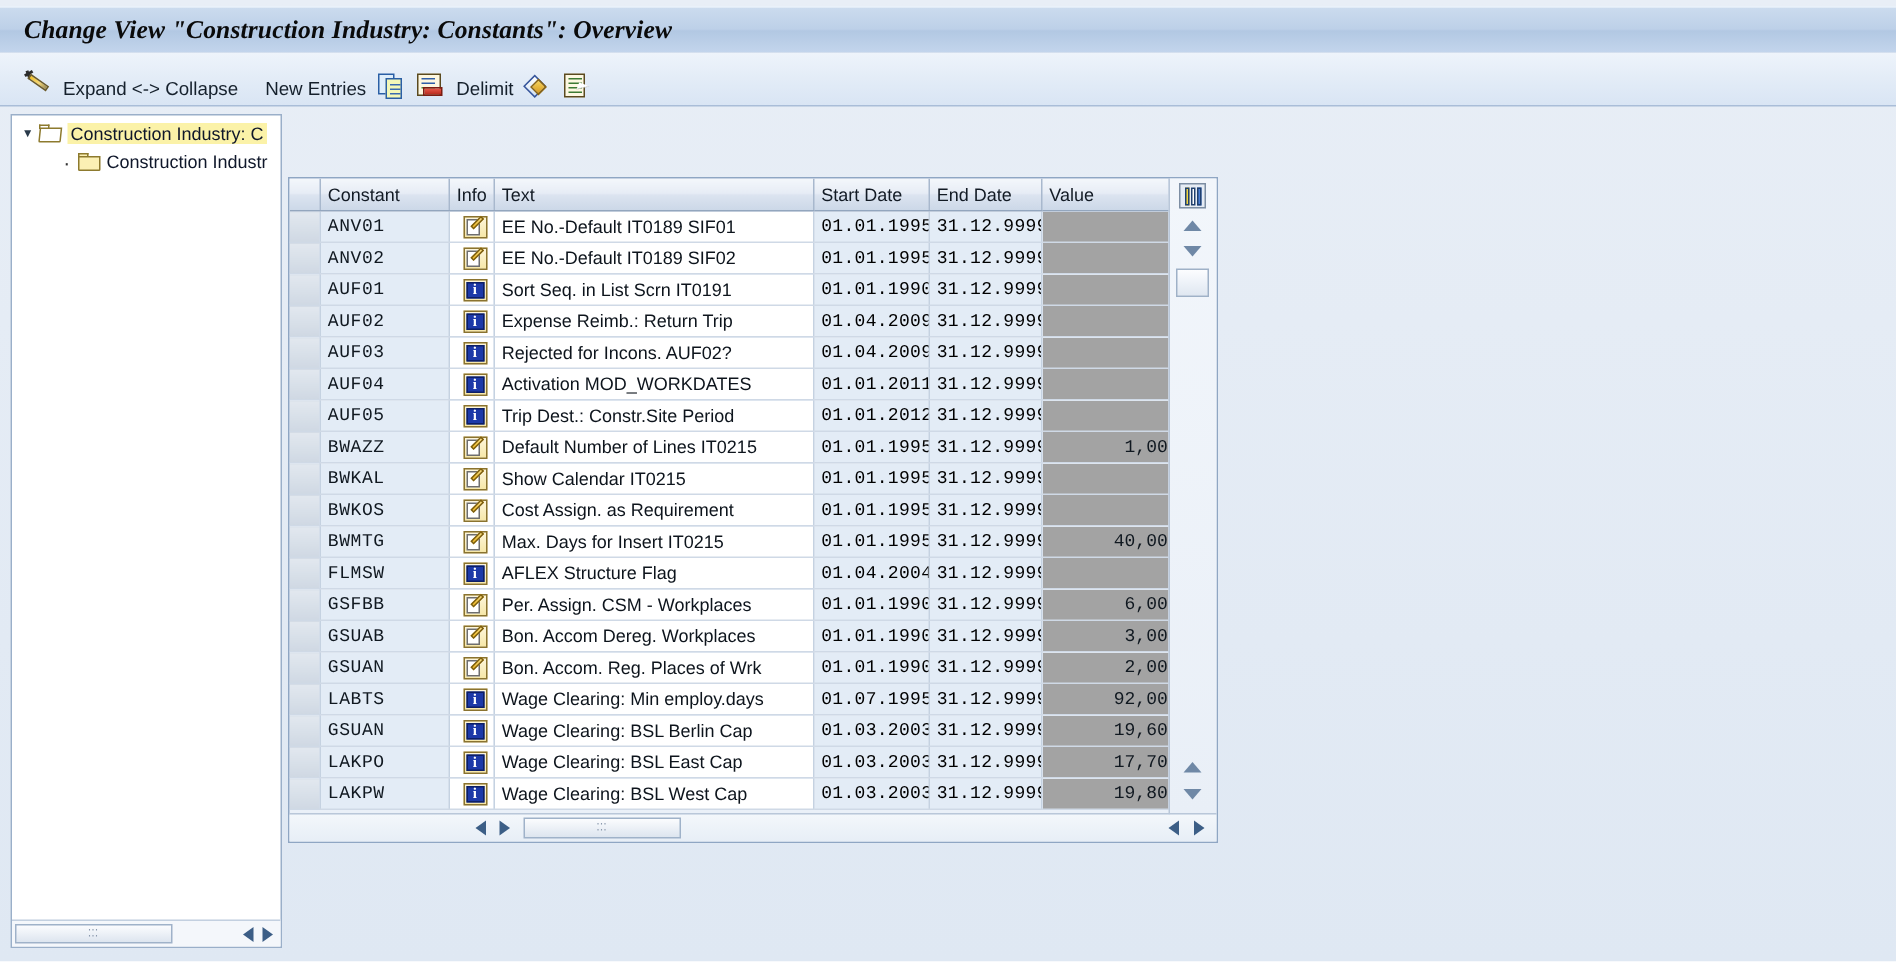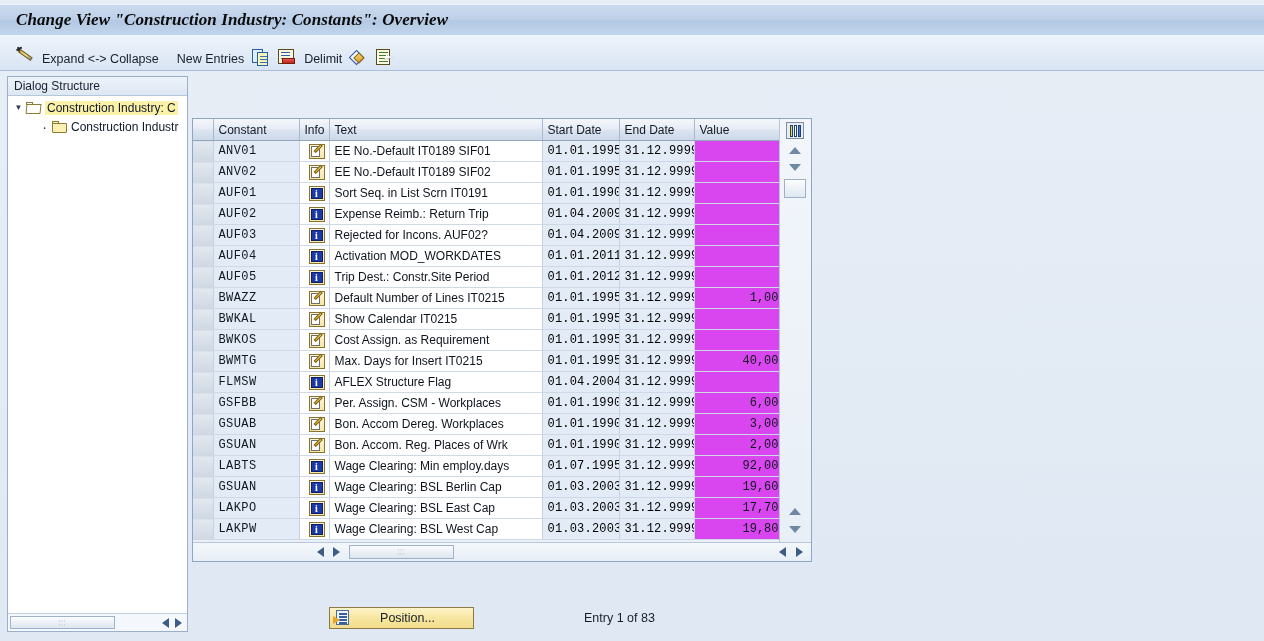--- a/index.html
+++ b/index.html
@@ -273,21 +273,21 @@
   td.info-cell { background: #ffffff; padding: 0; text-align: center; }
   td.text-cell { background: #ffffff; color: #0d141c; }
   td.date-cell {
     background: #e3ecf6;
     font-family: "Liberation Mono", monospace;
     font-size: 11.5px;
     color: #000000;
     letter-spacing: 0.2px;
   }
   td.val-cell {
-    background: #d946ef;
+    background: #a3a3a3;
     text-align: right; padding: 0 7px 0 0;
     font-family: "Liberation Mono", monospace;
     font-size: 11.5px;
     color: #101820;
   }
 
   
   .row-ico { display: inline-block; width: 18px; height: 15px; position: relative; vertical-align: middle; }
   .row-ico.pencil .card {
     position: absolute; left: 1px; top: 0; width: 16px; height: 15px;
@@ -485,21 +485,20 @@
             <i></i>
             <i></i>
           </span>
         <span class="cursor"></span>
       </span>
     </div>
   </div>
 
 
   <div class="sidebar">
-    <div class="sidebar-head">Dialog Structure</div>
     <div class="tree">
 
       <div class="tree-row sel">
         <span class="tw">▼</span>
         <span class="folder open">
           <span class="tab"></span>
             <span class="body"></span>
         </span>
         <span class="tree-label">Construction Industry: C</span>
       </div>
@@ -744,29 +743,14 @@
       <span class="h-thumb">
           <span class="grip">⋯<br>⋯</span>
         </span>
       <span class="h-right">
         <span class="h-al"></span>
         <span class="h-ar"></span>
       </span>
     </div>
   </div>
 
-  <div class="footer">
-    <div class="btn-position">
-      <span class="ico-pos">
-        <span class="sheet">
-            <i></i>
-            <i></i>
-            <i></i>
-            <i></i>
-          </span>
-        <span class="arr"></span>
-      </span>
-      <span class="lbl">Position...</span>
-    </div>
-    <div class="entry-count">Entry 1 of 83</div>
-  </div>
 
 </div>
 
 </body></html>

